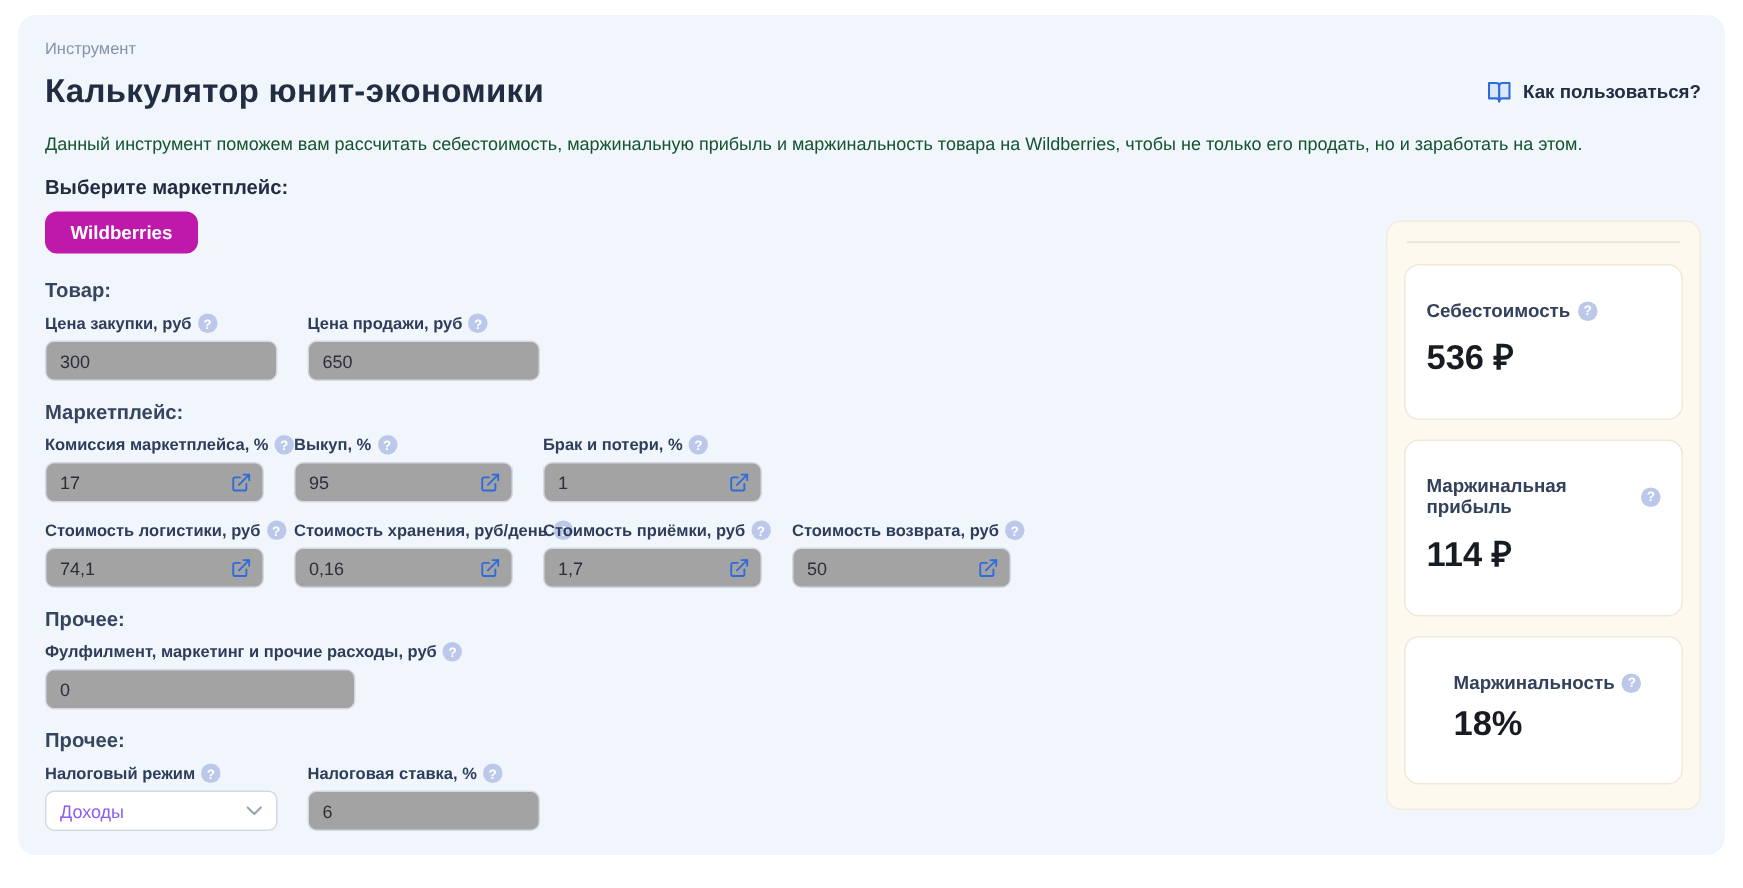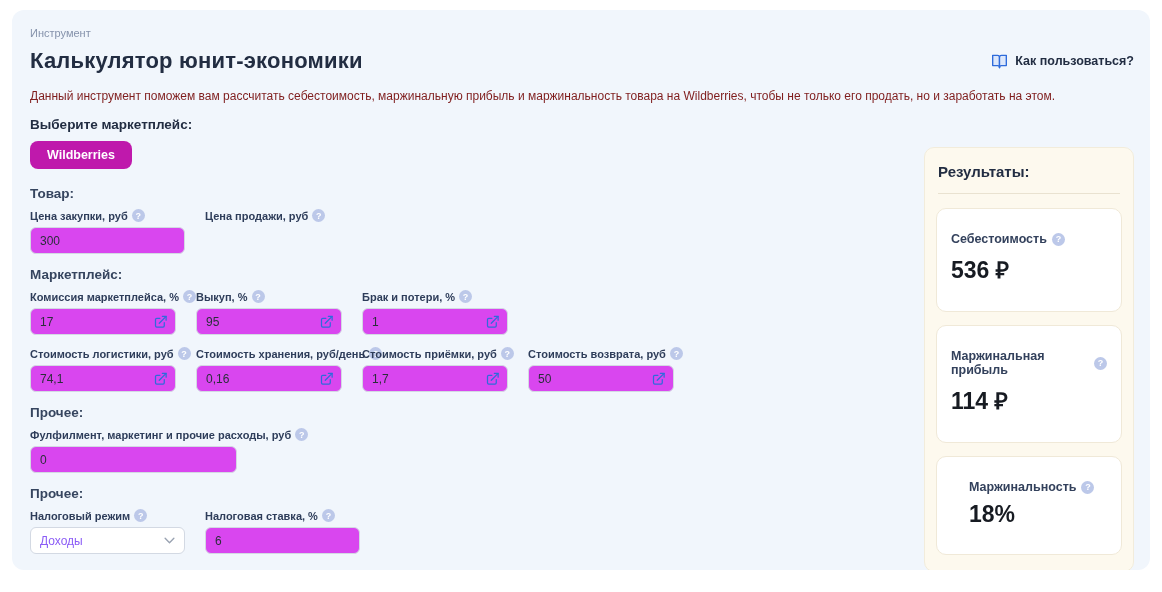--- a/index.html
+++ b/index.html
@@ -6,21 +6,21 @@
   html, body { margin: 0; padding: 0; background: #ffffff; font-family: "Liberation Sans", sans-serif; }
   .page { width: 1162px; height: 592px; position: relative; }
   .panel {
     position: absolute; left: 12px; top: 10px; width: 1138px; height: 560px;
     background: #f1f6fc; border-radius: 12px; padding: 17px 16px 10px 18px; overflow: hidden;
   }
   .breadcrumb { font-size: 11px; color: #8592ab; margin-bottom: 9px; }
   .title-row { display: flex; justify-content: space-between; align-items: center; margin-bottom: 15px; }
   .page-title { font-size: 22px; font-weight: bold; color: #222d42; margin: 0; letter-spacing: .2px; }
   .help-link { display: inline-flex; align-items: center; gap: 7px; font-size: 12.5px; font-weight: bold; color: #222d42; cursor: pointer; }
-  .description { font-size: 12px; color: #7f1d1d; margin: 0 0 13px 0; }
+  .description { font-size: 12px; color: #14532d; margin: 0 0 13px 0; }
 
   .content-row { display: flex; align-items: flex-start; gap: 34px; }
   .left-col { flex: 1; }
   .right-col { width: 210px; margin-left: 16px; }
 
   .choose-label { font-size: 13.5px; font-weight: bold; color: #222d42; margin: 1px 0 9px; }
   .wb-btn {
     display: inline-block; background: #bf19ac; color: #fff; font-weight: bold; font-size: 12.5px;
     border: none; border-radius: 8px; padding: 7px 17px; cursor: pointer; font-family: inherit; margin-bottom: 4px;
   }
@@ -30,21 +30,21 @@
   .w155 { width: 155px; } .w146 { width: 146px; } .w207 { width: 207px; }
   .field-label-row { display: flex; align-items: center; gap: 4px; margin-bottom: 5px; }
   .field-label { font-size: 11px; font-weight: bold; color: #2e3d5a; white-space: nowrap; }
   .help-icon {
     width: 13px; height: 13px; min-width: 13px; border-radius: 50%; background: #bcc8e9; color: #fff;
     font-size: 9px; font-weight: bold; display: inline-flex; align-items: center; justify-content: center; cursor: pointer;
   }
   .input-wrap { position: relative; }
   .input-wrap input {
     width: 100%; height: 27px; border: 1px solid #d3d9e3; border-radius: 6px; padding: 0 9px;
-    font-size: 12px; color: #2a2f3a; background: #d946ef; font-family: inherit; outline: none;
+    font-size: 12px; color: #2a2f3a; background: #a3a3a3; font-family: inherit; outline: none;
   }
   .has-ext input { padding-right: 30px; }
   .ext-icon { position: absolute; right: 8px; top: 50%; transform: translateY(-50%); display: flex; cursor: pointer; }
   .select-box {
     height: 27px; border: 1px solid #d3d9e3; border-radius: 6px; padding: 0 9px; background: #fff;
     display: flex; align-items: center; justify-content: space-between; font-size: 12px; color: #8b5cf6; cursor: pointer;
   }
 
   .results-box {
     margin-top: 31px; background: #fdf9ee; border: 1px solid #f2ecdb; border-radius: 10px; padding: 13px 11px 14px;
@@ -98,20 +98,23 @@
             </div>
             <div class="input-wrap">
               <input value="300" style="">
             </div>
           </div>
           <div class="field w155">
             <div class="field-label-row">
               <span class="field-label">Цена продажи, руб</span>
               <span class="help-icon">?</span>
             </div>
+            <div class="input-wrap">
+              <input value="650" style="">
+            </div>
           </div>
         </div>
 
         <div class="section-label">Маркетплейс:</div>
         <div class="form-row">
           <div class="field w146">
             <div class="field-label-row">
               <span class="field-label">Комиссия маркетплейса, %</span>
               <span class="help-icon">?</span>
             </div>
@@ -266,21 +269,20 @@
             </div>
           </div>
         </div>
 
         
 
       </div>
 
       <div class="right-col">
         <div class="results-box">
-          <div class="results-title">Результаты:</div>
           <hr class="results-divider">
 
           <div class="result-card">
             <div class="result-label-row">
               <span class="result-label">Себестоимость</span>
               <span class="help-icon">?</span>
             </div>
             <div class="result-value">536 ₽</div>
           </div>
 

